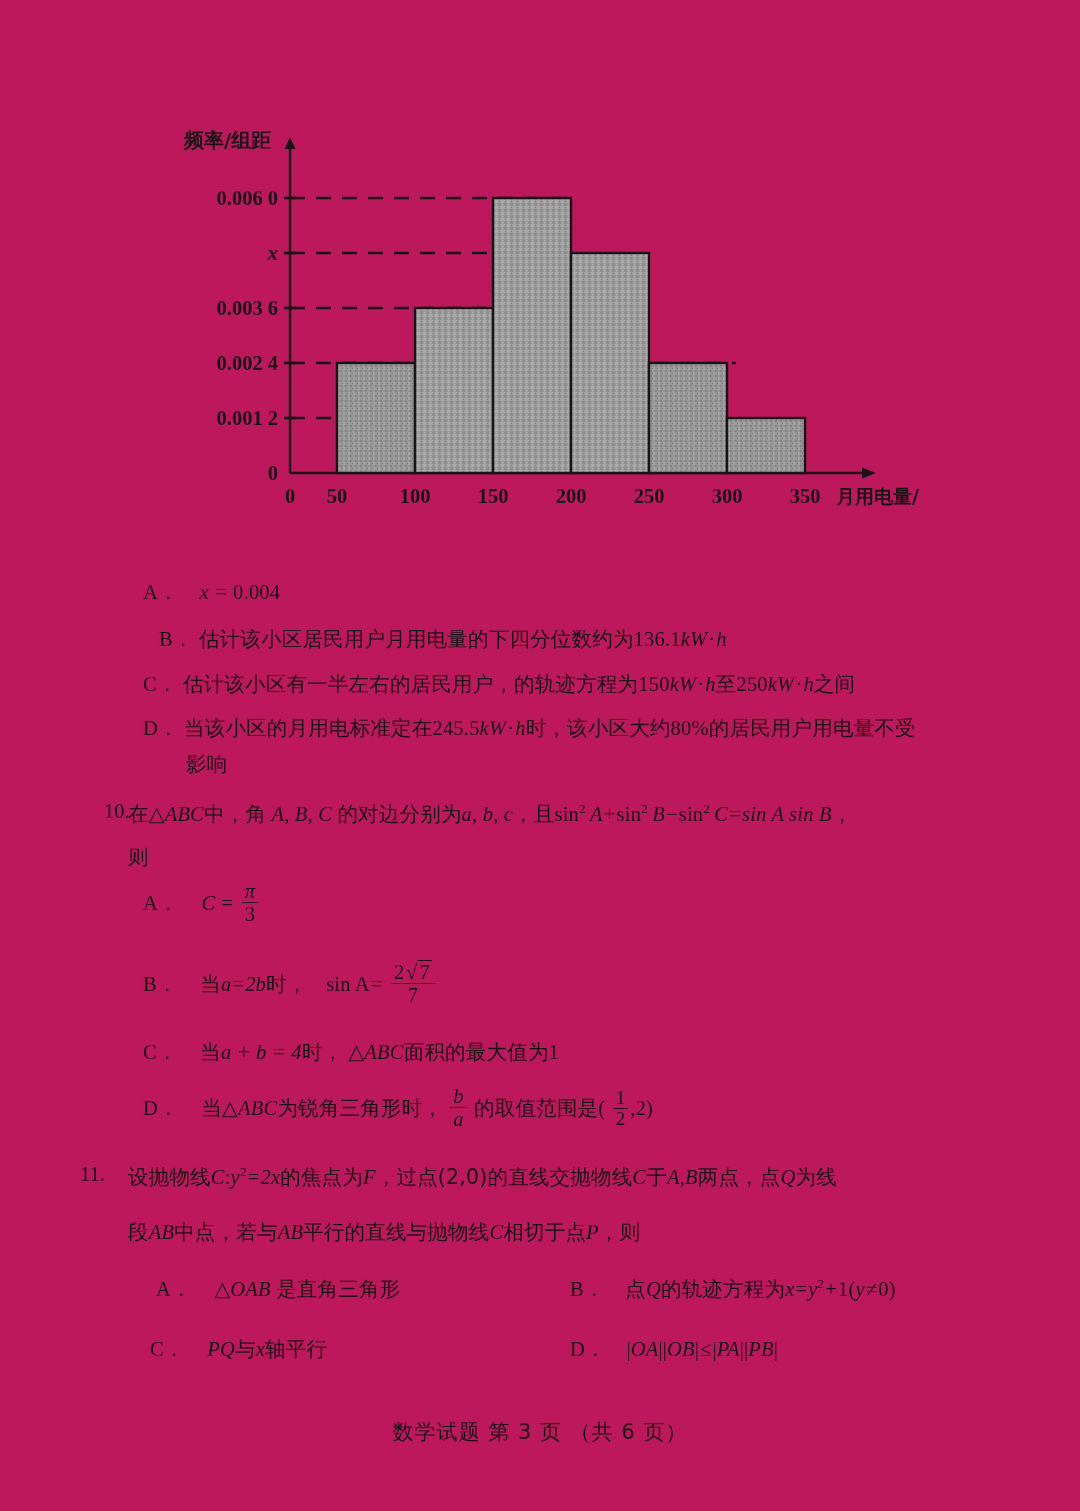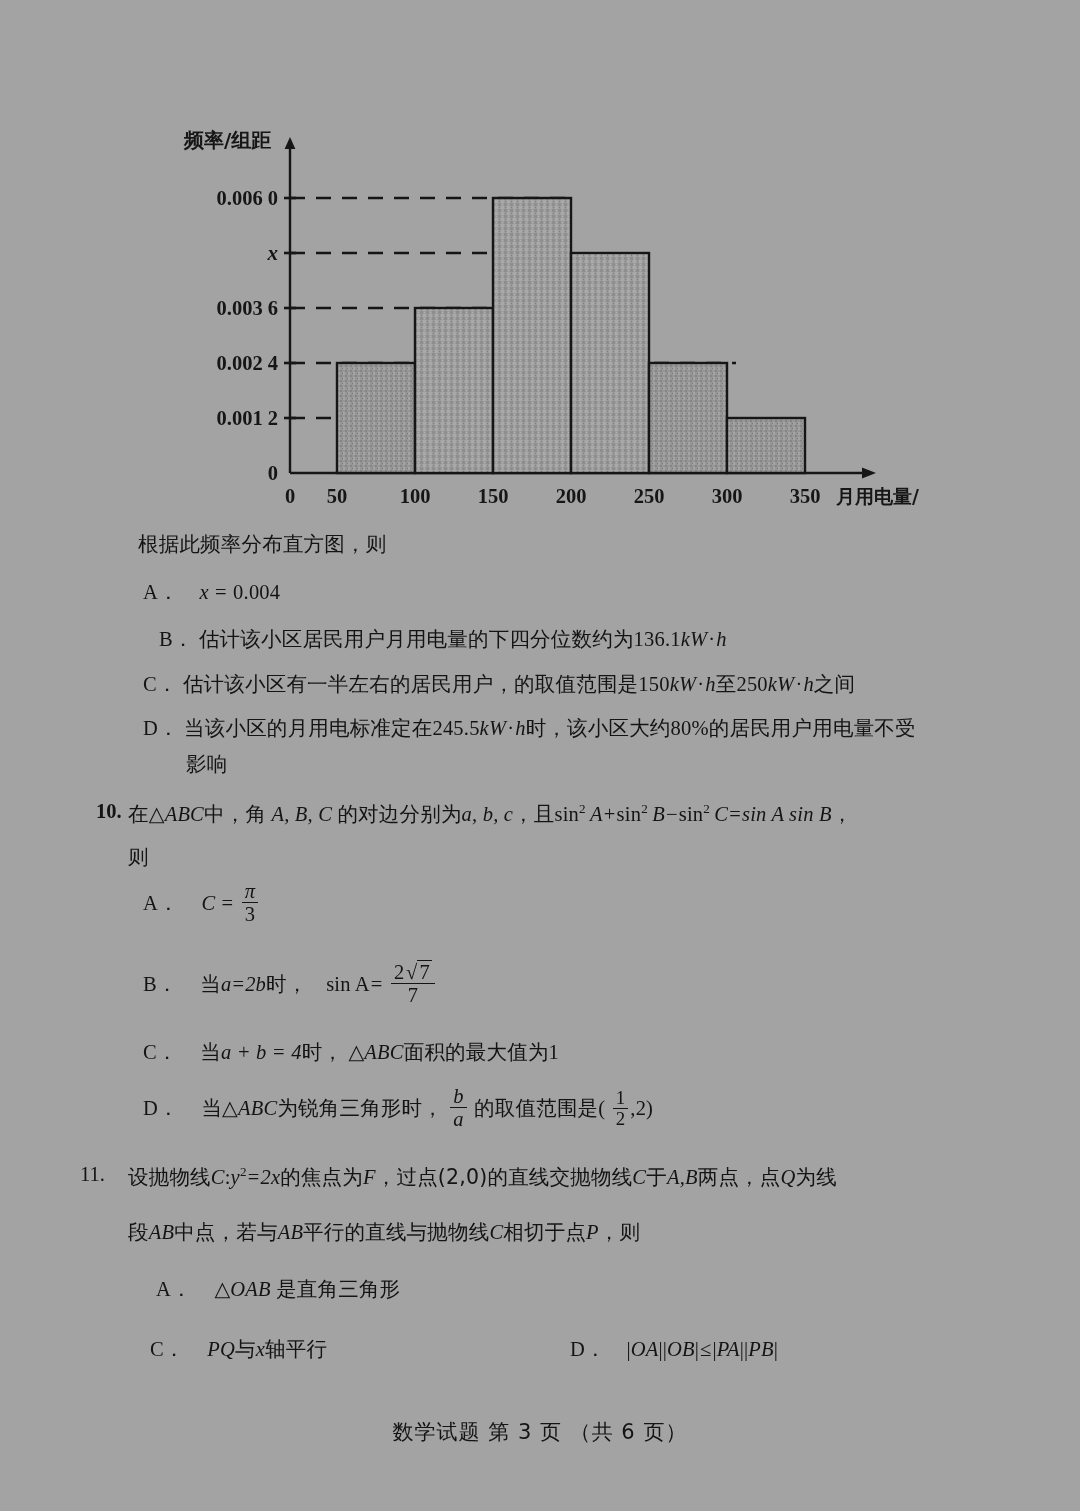--- a/index.html
+++ b/index.html
@@ -11,21 +11,21 @@
     width: 1080px;
     height: 1511px;
     position: relative;
     font-family: "Liberation Serif", "DejaVu Serif", serif;
     color: #141414;
     overflow: hidden;
   }
   .page {
     position: absolute;
     inset: 0;
-    background: #a3a3a3;
+    background: #be185d;
   }
 
   
   .mi { font-style: italic; font-family: "Liberation Serif", serif; }
   .mn { font-style: normal; }
   .cn { font-family: "DejaVu Sans", "Liberation Sans", sans-serif; font-style: normal; }
   .op { font-style: normal; padding: 0 1px; }
 
   .frac {
     display: inline-block;
@@ -155,47 +155,46 @@
       <text x="343" y="378" text-anchor="middle" font-family="Liberation Serif, serif" font-size="20.5" font-weight="bold" fill="#161616">150</text>
       <text x="421" y="378" text-anchor="middle" font-family="Liberation Serif, serif" font-size="20.5" font-weight="bold" fill="#161616">200</text>
       <text x="499" y="378" text-anchor="middle" font-family="Liberation Serif, serif" font-size="20.5" font-weight="bold" fill="#161616">250</text>
       <text x="577" y="378" text-anchor="middle" font-family="Liberation Serif, serif" font-size="20.5" font-weight="bold" fill="#161616">300</text>
       <text x="655" y="378" text-anchor="middle" font-family="Liberation Serif, serif" font-size="20.5" font-weight="bold" fill="#161616">350</text>
 
       <text x="686" y="378" font-family="DejaVu Sans, Liberation Sans, sans-serif" font-size="19" font-weight="bold" fill="#161616">月用电量/（kW·h）</text>
     </svg>
   </div>
 
-  <div class="line" style="left:138px; top:530px;">根据此频率分布直方图，则</div>
 
   <div class="line" style="left:143px; top:578px;">
     <span class="optlabel">A．</span>
     <span style="display:inline-block;width:10px"></span>
     <span class="mi">x</span>
     <span class="op">=</span>
     <span class="mn">0.004</span>
   </div>
 
   <div class="line" style="left:143px; top:625px;margin-left:16px;">
     <span class="optlabel">B．</span>
     <span class="cn">估计该小区居民用户月用电量的下四分位数约为</span><span class="mn">136.1</span><span class="mi">kW</span><span class="op">·</span><span class="mi">h</span>
   </div>
 
   <div class="line" style="left:143px; top:670px;">
     <span class="optlabel">C．</span>
-    <span class="cn">估计该小区有一半左右的居民用户，的取值范围是</span><span class="mn">150</span><span class="mi">kW</span><span class="op">·</span><span class="mi">h</span><span class="cn">至</span><span class="mn">250</span><span class="mi">kW</span><span class="op">·</span><span class="mi">h</span><span class="cn">之间</span>
+    <span class="cn">估计该小区有一半左右的居民用户，的轨迹方程为</span><span class="mn">150</span><span class="mi">kW</span><span class="op">·</span><span class="mi">h</span><span class="cn">至</span><span class="mn">250</span><span class="mi">kW</span><span class="op">·</span><span class="mi">h</span><span class="cn">之间</span>
   </div>
 
   <div class="line" style="left:143px; top:714px;">
     <span class="optlabel">D．</span>
     <span class="cn">当该小区的月用电标准定在</span><span class="mn">245.5</span><span class="mi">kW</span><span class="op">·</span><span class="mi">h</span><span class="cn">时，该小区大约</span><span class="mn">80%</span><span class="cn">的居民用户用电量不受</span>
   </div>
   <div class="line cn" style="left:186px; top:750px;">影响</div>
 
-  <div class="qnum" style="left:96px; top:800px;font-weight:bold;">10.</div>
+  <div class="qnum" style="left:104px; top:800px;">10.</div>
   <div class="line" style="left:128px; top:800px;">
     <span class="cn">在</span><span class="mn">△</span><span class="mi">ABC</span><span class="cn">中，角</span>&nbsp;<span class="mi">A, B, C</span>&nbsp;<span class="cn">的对边分别为</span><span class="mi">a, b, c</span><span class="cn">，且</span><span class="mn">sin</span><span class="sup">2</span> <span class="mi">A</span><span class="op">+</span><span class="mn">sin</span><span class="sup">2</span> <span class="mi">B</span><span class="op">−</span><span class="mn">sin</span><span class="sup">2</span> <span class="mi">C</span><span class="op">=</span><span class="mi">sin A sin B</span><span class="cn">，</span>
   </div>
   <div class="line cn" style="left:128px; top:843px;">则</div>
 
   <div class="line" style="left:143px; top:880px;">
     <span class="optlabel">A．</span>
     <span style="display:inline-block;width:12px"></span>
     <span class="mi">C</span>
     <span class="op">=</span>
@@ -247,20 +246,25 @@
     <span class="cn">段</span><span class="mi">AB</span><span class="cn">中点，若与</span><span class="mi">AB</span><span class="cn">平行的直线与抛物线</span><span class="mi">C</span><span class="cn">相切于点</span><span class="mi">P</span><span class="cn">，则</span>
   </div>
 
   <div class="line" style="left:156px; top:1275px;">
     <span class="optlabel">A．</span>
     <span style="display:inline-block;width:12px"></span>
     <span class="mn">△</span><span class="mi">OAB</span>
     <span class="cn">是直角三角形</span>
   </div>
 
+  <div class="line" style="left:570px; top:1275px;">
+    <span class="optlabel">B．</span>
+    <span style="display:inline-block;width:10px"></span>
+    <span class="cn">点</span><span class="mi">Q</span><span class="cn">的轨迹方程为</span><span class="mi">x</span><span class="op">=</span><span class="mi">y</span><span class="sup">2</span><span class="op">+</span><span class="mn">1</span><span class="mn">(</span><span class="mi">y</span><span class="op">≠</span><span class="mn">0</span><span class="mn">)</span>
+  </div>
 
   <div class="line" style="left:143px; top:1335px;margin-left:7px;">
     <span class="optlabel">C．</span>
     <span style="display:inline-block;width:12px"></span>
     <span class="mi">PQ</span><span class="cn">与</span><span class="mi">x</span><span class="cn">轴平行</span>
   </div>
 
   <div class="line" style="left:570px; top:1335px;">
     <span class="optlabel">D．</span>
     <span style="display:inline-block;width:10px"></span>

